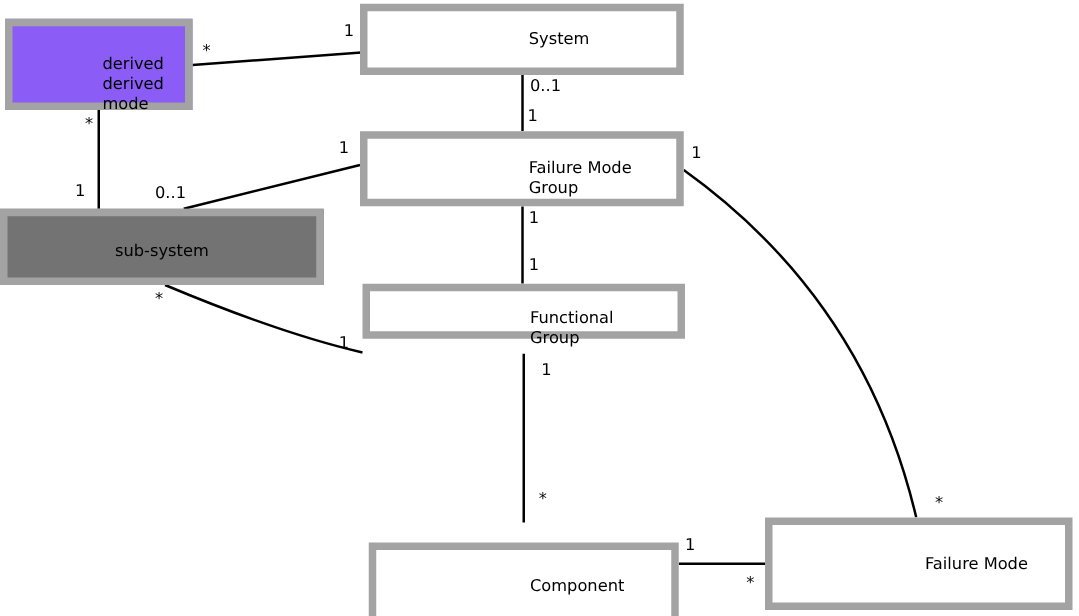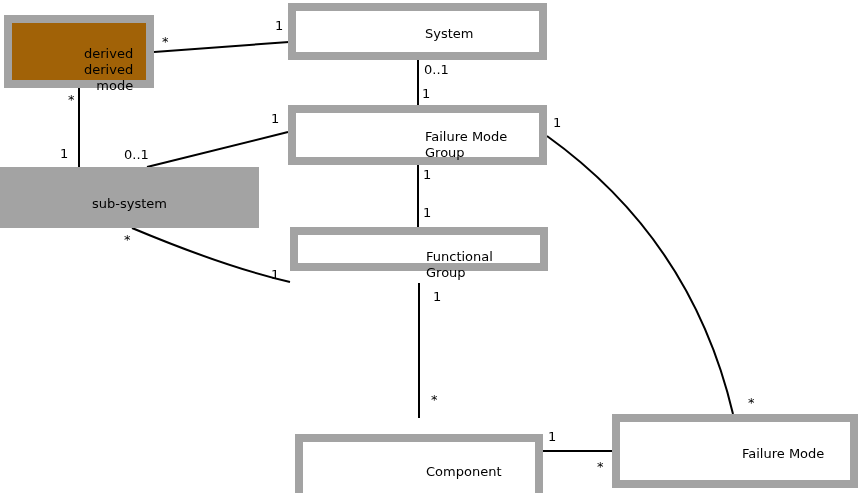--- a/index.html
+++ b/index.html
@@ -19,21 +19,21 @@
   .connector-layer {
     position: absolute;
     left: 0;
     top: 0;
     width: 863px;
     height: 493px;
   }
   .node {
     position: absolute;
     box-sizing: border-box;
-    border: 8px solid #a3a3a3;
+    border: 6px solid #a3a3a3;
     background: #ffffff;
   }
   .node-label {
     position: absolute;
     font-size: 13px;
     line-height: 16px;
     white-space: nowrap;
     color: #000000;
   }
   .node-label.center {
@@ -58,39 +58,39 @@
       <path d="M79,88 L79,167" fill="none" stroke="#000000" stroke-width="2"></path>
       <path d="M418,60 L418,105" fill="none" stroke="#000000" stroke-width="2"></path>
       <path d="M288,132 L147,167" fill="none" stroke="#000000" stroke-width="2"></path>
       <path d="M418,165 L418,227" fill="none" stroke="#000000" stroke-width="2"></path>
       <path d="M132,228 Q225,267 290,282" fill="none" stroke="#000000" stroke-width="2"></path>
       <path d="M419,283 L419,418" fill="none" stroke="#000000" stroke-width="2"></path>
       <path d="M543,451 L612,451" fill="none" stroke="#000000" stroke-width="2"></path>
       <path d="M547,136 Q692,240 733,414" fill="none" stroke="#000000" stroke-width="2"></path>
     </svg>
   <div>
-      <div class="node" style="left: 4px; top: 15px; width: 150px; height: 73px; background: #a16207; text-align: right;">
+      <div class="node" style="left: 4px; top: 15px; width: 150px; height: 73px; background: #8b5cf6;">
         <div class="node-label" style="left: 72px; top: 23px;">
           <div>derived</div>
           <div>derived</div>
           <div>mode</div>
         </div>
       </div>
       <div class="node" style="left: 288px; top: 3px; width: 259px; height: 57px; background: rgb(255, 255, 255);">
         <div class="node-label" style="left: 129px; top: 15px;">
           <div>System</div>
         </div>
       </div>
       <div class="node" style="left: 288px; top: 105px; width: 259px; height: 60px; background: rgb(255, 255, 255);">
         <div class="node-label" style="left: 129px; top: 16px;">
           <div>Failure Mode</div>
           <div>Group</div>
         </div>
       </div>
-      <div class="node" style="left: 0px; top: 167px; width: 259px; height: 61px; background: #a3a3a3;">
+      <div class="node" style="left: 0px; top: 167px; width: 259px; height: 61px; background: #737373;">
         <div class="node-label center" style="top: 21px;">
           <div>sub-system</div>
         </div>
       </div>
       <div class="node" style="left: 290px; top: 227px; width: 258px; height: 44px; background: rgb(255, 255, 255);">
         <div class="node-label" style="left: 128px; top: 14px;">
           <div>Functional</div>
           <div>Group</div>
         </div>
       </div>

